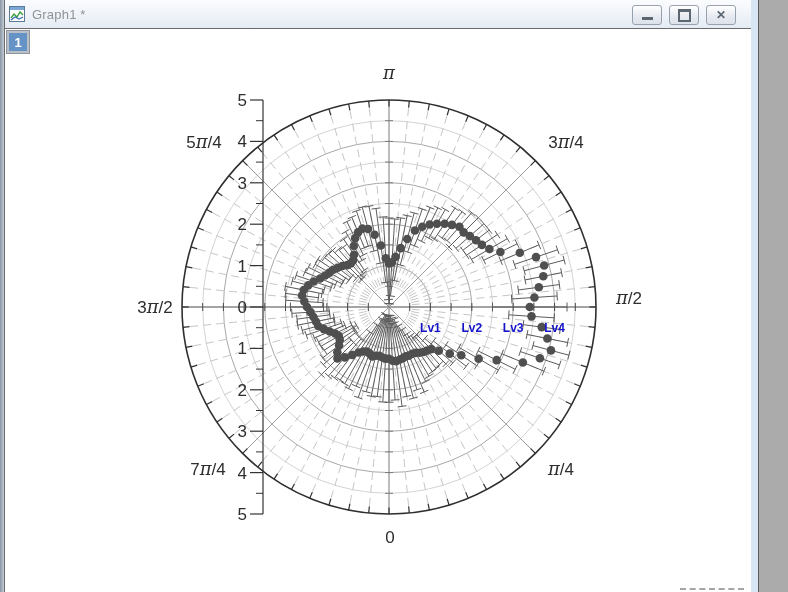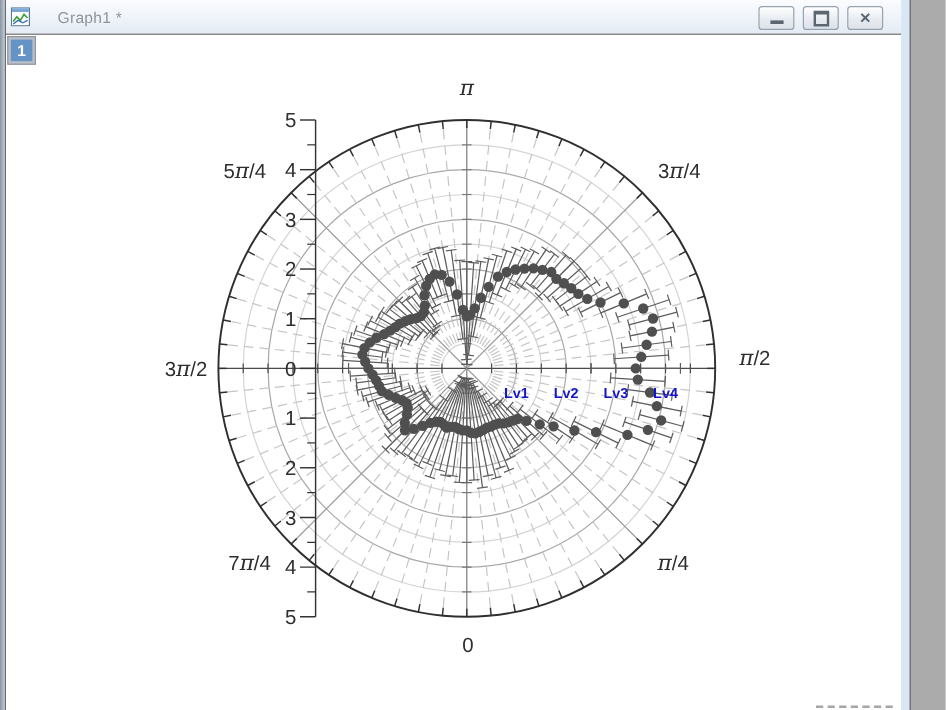--- a/index.html
+++ b/index.html
@@ -11,21 +11,21 @@
   .win{position:absolute;left:0;top:0;width:759px;height:592px;
        background:#e8edf4;}
   .win-right-edge{position:absolute;left:751px;top:0;width:7px;height:592px;
        background:#d9e6f4;border-right:1px solid #5a5a5a;}
   .win-left-edge{position:absolute;left:0;top:0;width:4px;height:592px;
        background:linear-gradient(90deg,#8a95a2,#c2cdd9);border-right:1px solid #6b6b6b;}
   .titlebar{position:absolute;left:1px;top:0;width:757px;height:28px;
        background:linear-gradient(180deg,#fbfcfe 0%,#f1f5fa 45%,#e4ebf4 100%);
        display:flex;align-items:center;}
   .title-icon{width:16px;height:16px;margin-left:8px;margin-right:7px;flex:0 0 auto;}
-  .title-text{font-size:13px;color:#8f9499;letter-spacing:.2px;margin-left:16px;}
+  .title-text{font-size:13px;color:#8f9499;letter-spacing:.2px;}
   .winbtns{position:absolute;right:22px;top:5px;display:flex;gap:7px;}
   .wbtn{width:28px;height:18px;border:1px solid #98a2ae;border-radius:3px;
        background:linear-gradient(180deg,#ffffff,#e7ebf1 55%,#dde2ea);
        display:flex;align-items:center;justify-content:center;cursor:default;
        box-shadow:0 1px 0 rgba(255,255,255,.8) inset;}
   .glyph-min{width:11px;height:3px;background:#5c6670;margin-top:7px;}
   .glyph-restore{width:9px;height:8px;border:2px solid #5c6670;border-top-width:3px;}
   .glyph-close{font-size:12px;font-weight:bold;color:#5c6670;line-height:1;}
 
   

